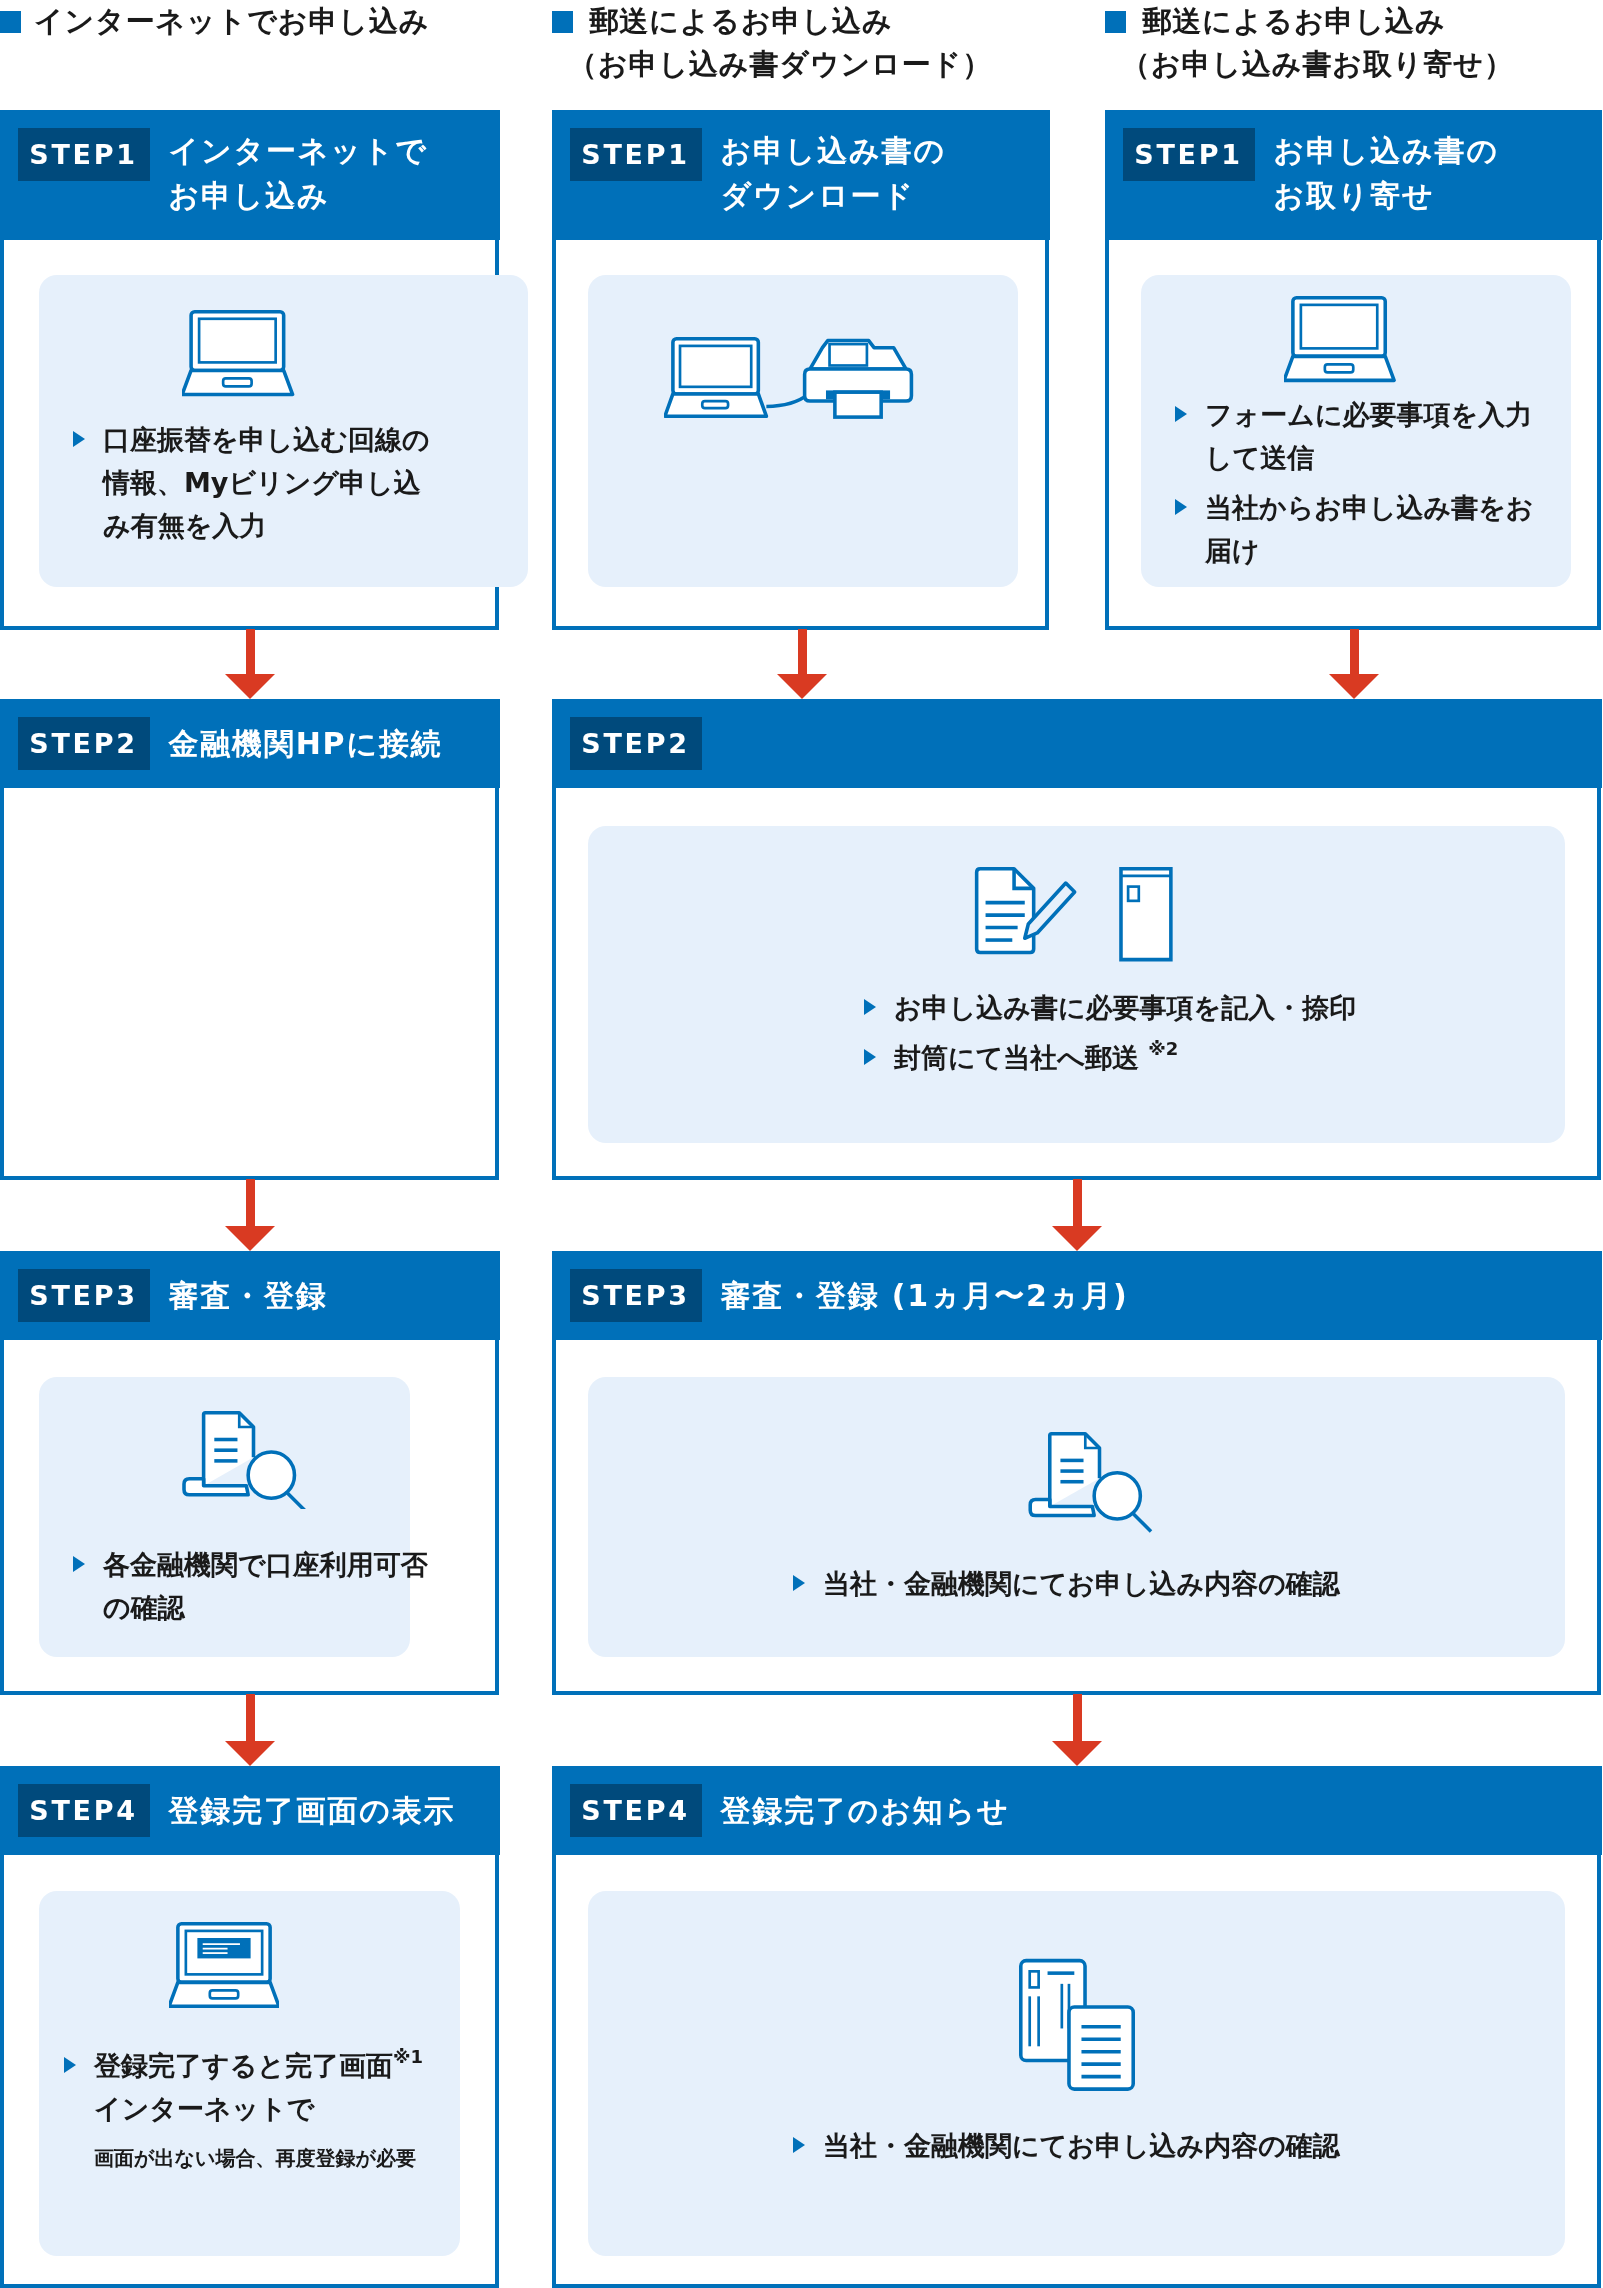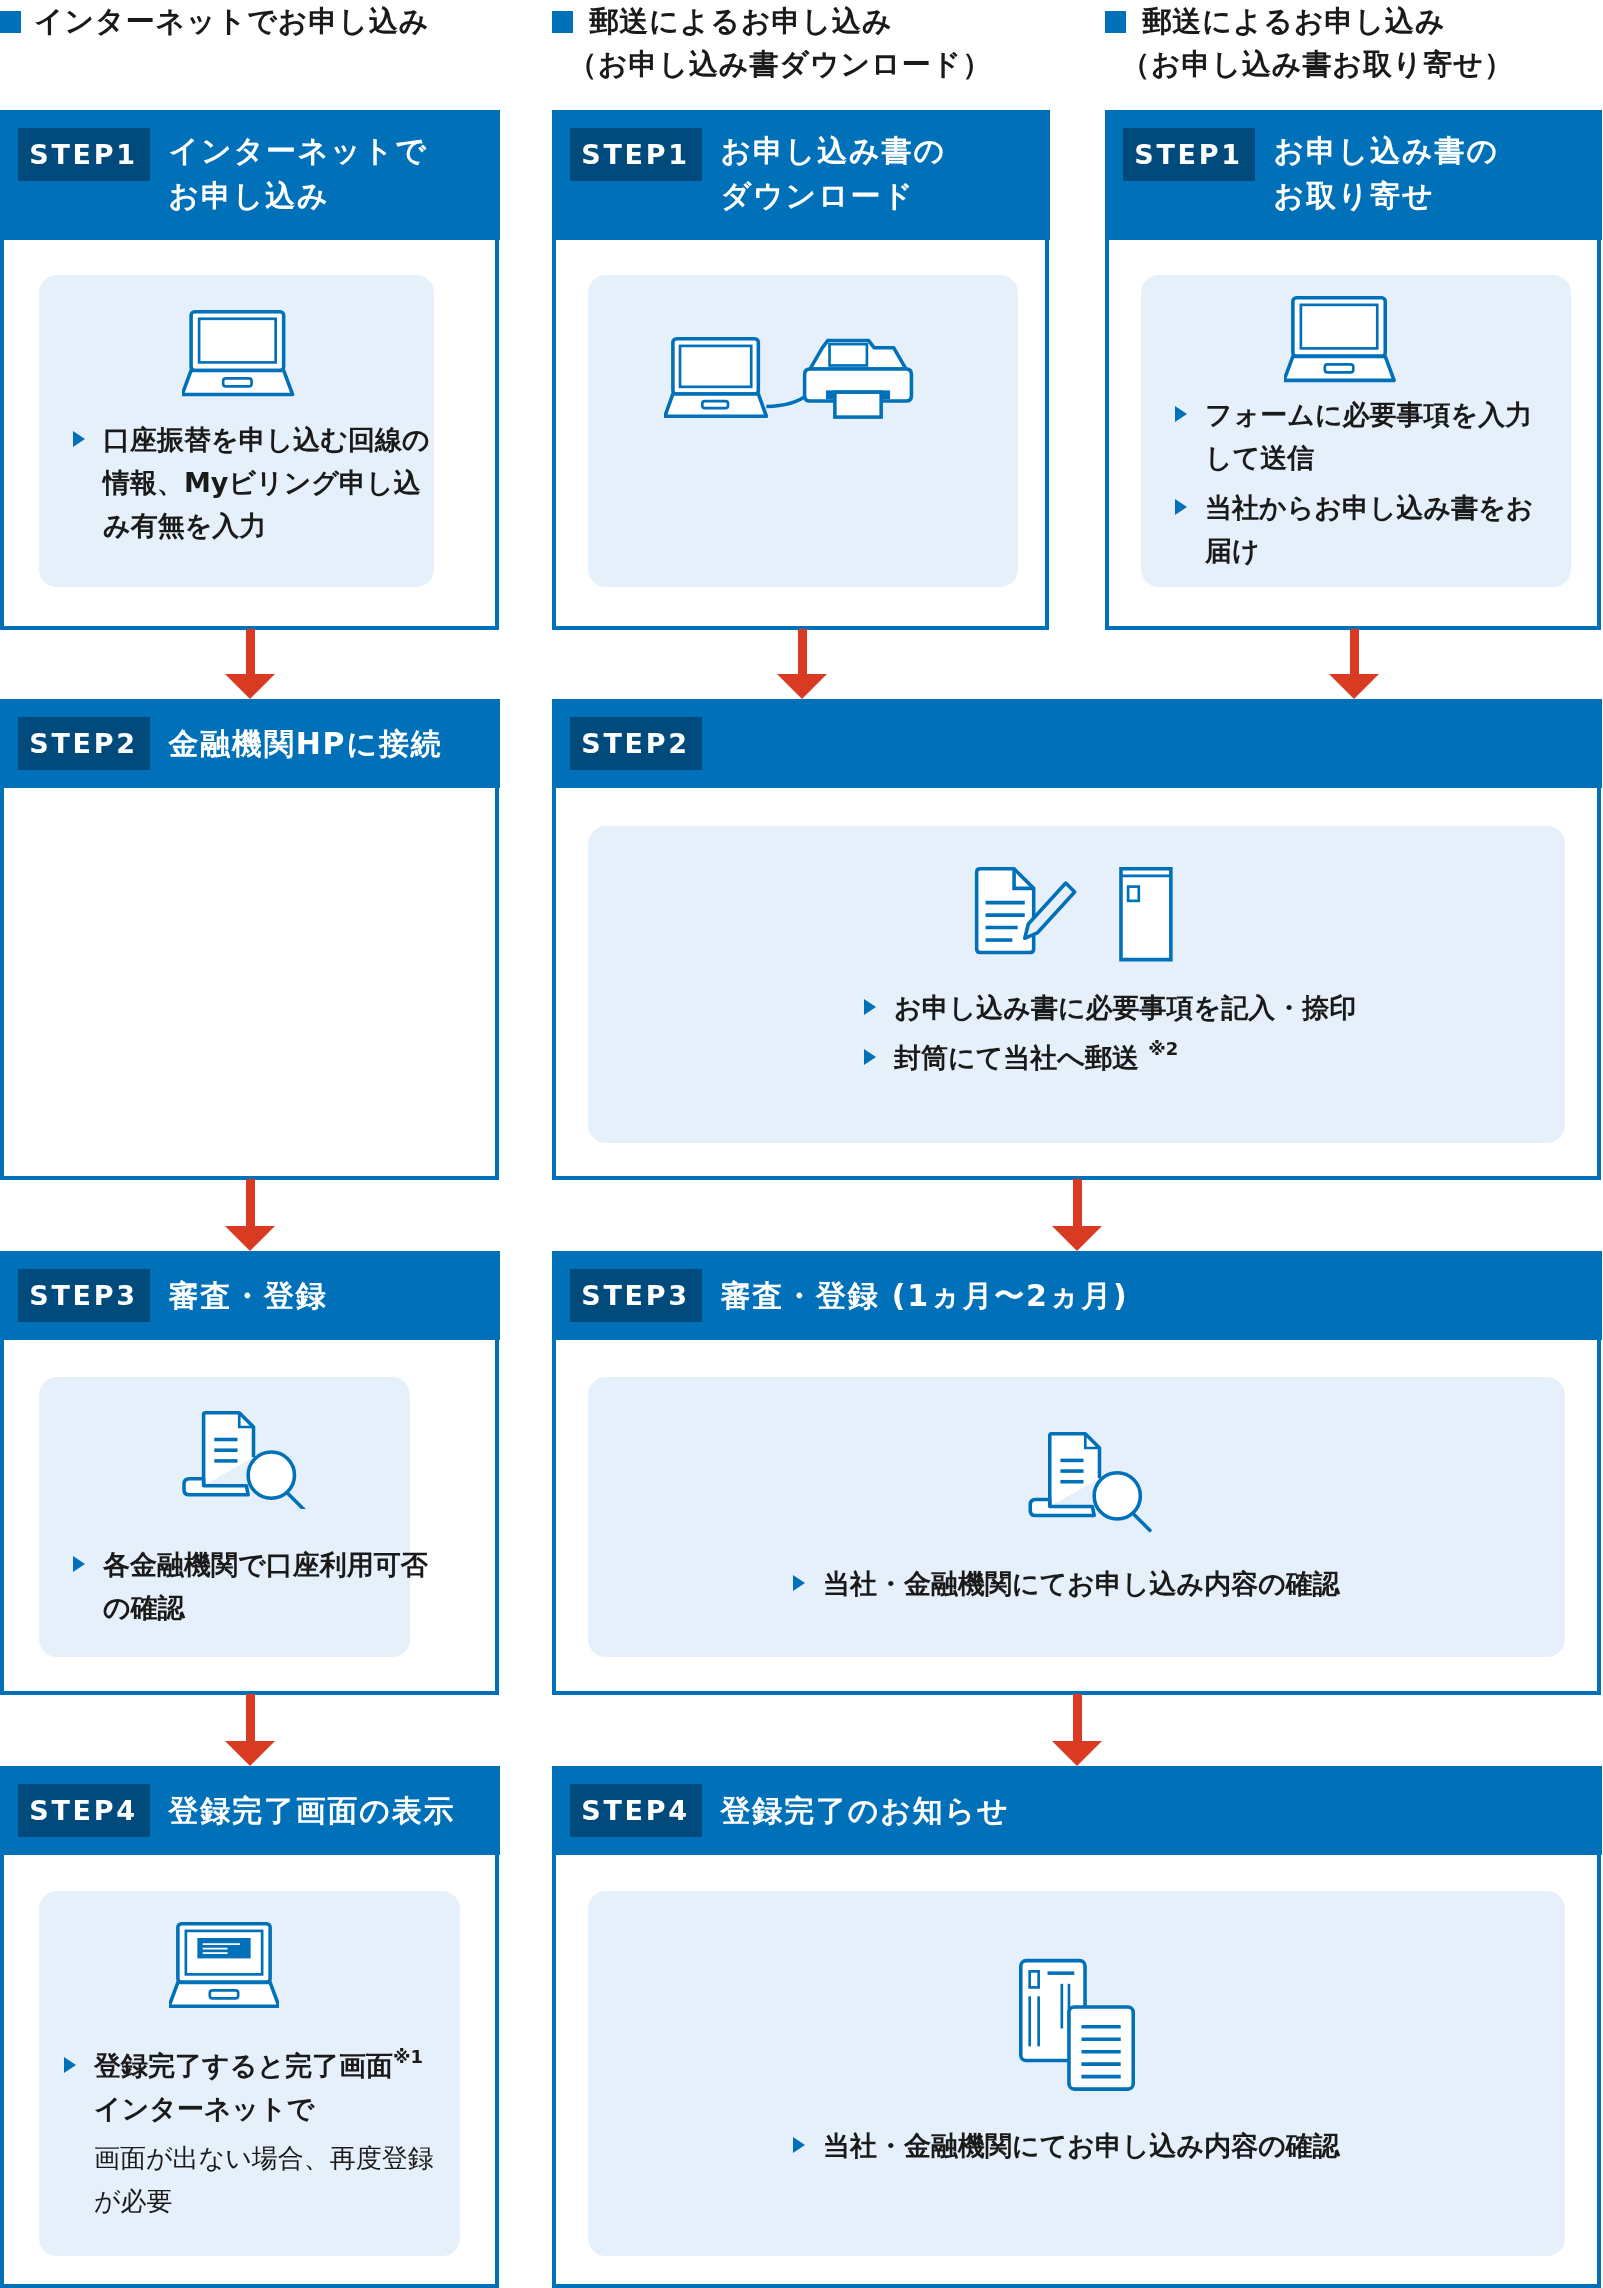--- a/index.html
+++ b/index.html
@@ -43,21 +43,21 @@
   .icon { position: absolute; }
   .bullets {
     position: absolute; font-size: 27px; font-weight: bold; line-height: 43px; color: #1a1a1a;
   }
   .bullet { position: relative; padding-left: 30px; margin-bottom: 7.1px; }
   .bullet::before {
     content: ""; position: absolute; left: 0; top: 12.5px;
     border-left: 12.5px solid #0070b9; border-top: 8px solid transparent; border-bottom: 8px solid transparent;
   }
   .bullet sup { font-size: 18px; font-weight: bold; vertical-align: 12.5px; line-height: 0; }
-  .note { padding-left: 30px; font-size: 26px; font-weight: normal; line-height: 43px; }
+  .note { padding-left: 30px; font-size: 20px; font-weight: bold; line-height: 43px; }
   .arrow { position: absolute; width: 50px; }
   .arrow .shaft { position: absolute; left: 20.5px; top: 0; width: 9px; background: #d93a22; }
   .arrow .head {
     position: absolute; left: 0; bottom: 0; width: 0; height: 0;
     border-left: 25px solid transparent; border-right: 25px solid transparent; border-top: 25px solid #d93a22;
   }
 </style>
 </head>
 <body>
 
@@ -72,21 +72,21 @@
   <span class="sq"></span><span>郵送によるお申し込み</span>
   <span class="sub">（お申し込み書お取り寄せ）</span>
 </div>
 
 <div class="step" style="left:0; top:110px; width:499px; height:520px;">
   <div class="step-head" style="height:130px;">
     <div class="badge">STEP1</div>
     <div class="head-title">インターネットで
 お申し込み</div>
   </div>
-  <div class="panel" style="left:35px; top:161px; width:395px; height:312px;">
+  <div class="panel" style="left:35px; top:161px; width:489px; height:312px;">
     <svg class="icon" style="left:143px; top:34px;" width="125" height="89" viewBox="0 0 140 100">
       <rect x="10" y="3" width="104" height="66" rx="4" fill="#fff" stroke="#0070b9" stroke-width="4"></rect>
       <rect x="19" y="11" width="86" height="49" fill="#fff" stroke="#0070b9" stroke-width="3"></rect>
       <path d="M10 69 L114 69 L124 96 L0 96 Z" fill="#fff" stroke="#0070b9" stroke-width="4" stroke-linejoin="round"></path>
       <rect x="46" y="78" width="32" height="9" rx="3" fill="#fff" stroke="#0070b9" stroke-width="3"></rect>
     </svg>
     <div class="bullets" style="left:34px; top:143px; width:365px;">
       <div class="bullet">口座振替を申し込む回線の情報、Myビリング申し込み有無を入力</div>
     </div>
   </div>

